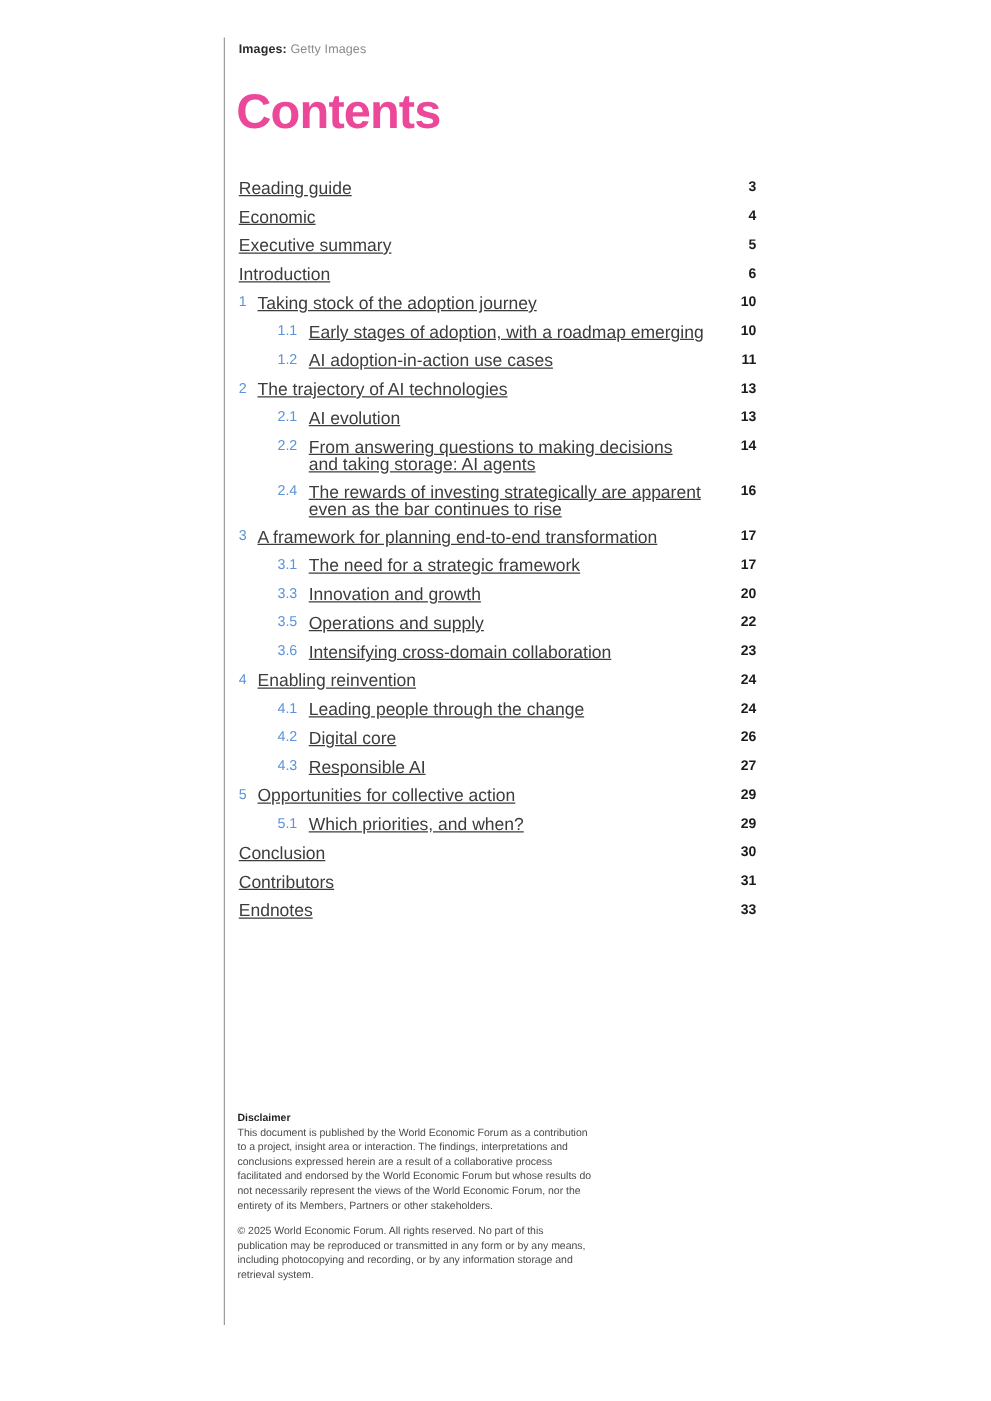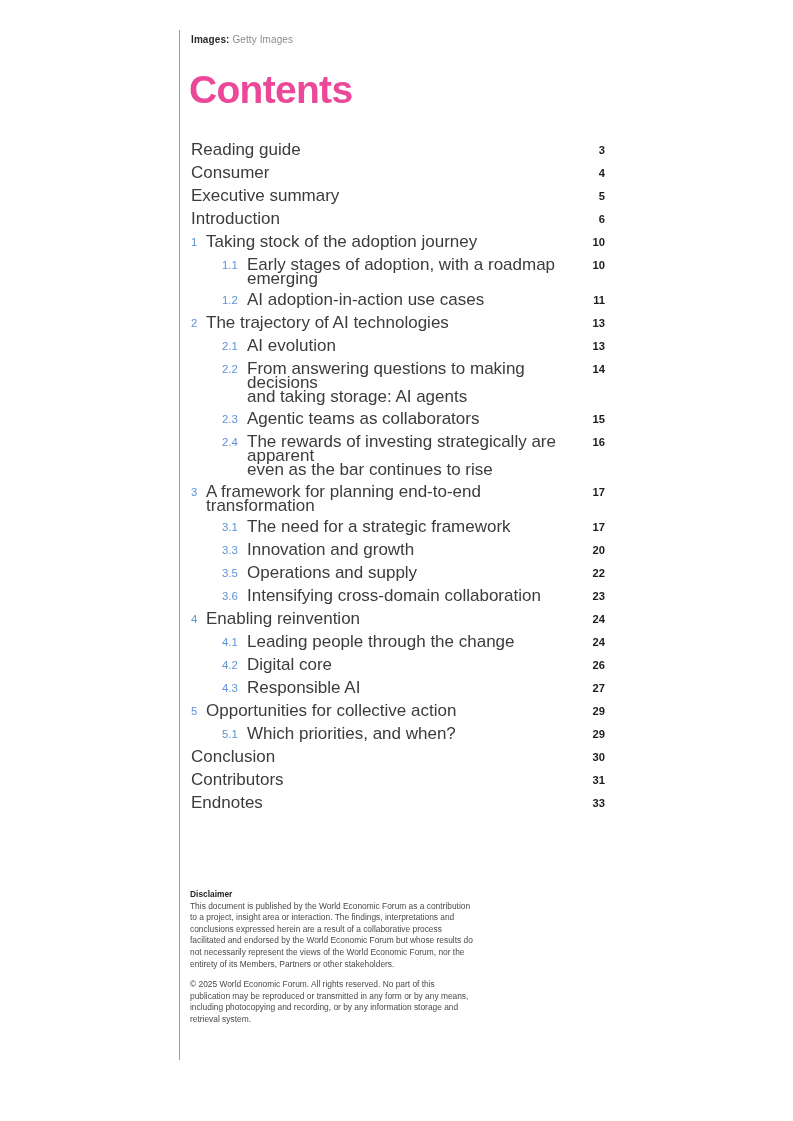--- a/index.html
+++ b/index.html
@@ -83,23 +83,24 @@
     font-size: 11.4px;
     line-height: 14px;
     padding-top: 0px;
   }
   .toc-row.lvl1 .num { width: 15px; }
   .toc-row.lvl2 .num { width: 25px; }
 
   .label {
     flex: 1 1 auto;
     color: #3c3c3c;
-    font-size: 17px;
+    font-size: 14px;
     line-height: 14px;
     padding-right: 8px;
+    text-decoration: underline;
   }
   .label .line2 { display: block; }
 
   .pg {
     flex: 0 0 auto;
     width: 30px;
     text-align: right;
     font-size: 11.2px;
     font-weight: bold;
     line-height: 14px;
@@ -167,21 +168,21 @@
   </div>
 
   <div class="page-title">Contents</div>
 
   <div class="toc" id="toc-list">
       <div class="toc-row lvl0">
         <span class="label"><span>Reading guide</span></span>
         <span class="pg">3</span>
       </div>
       <div class="toc-row lvl0">
-        <span class="label"><span>Consumer</span></span>
+        <span class="label"><span>Economic</span></span>
         <span class="pg">4</span>
       </div>
       <div class="toc-row lvl0">
         <span class="label"><span>Executive summary</span></span>
         <span class="pg">5</span>
       </div>
       <div class="toc-row lvl0">
         <span class="label"><span>Introduction</span></span>
         <span class="pg">6</span>
       </div>
@@ -207,25 +208,20 @@
       </div>
       <div class="toc-row lvl2">
         <span class="num">2.1</span>
         <span class="label"><span>AI evolution</span></span>
         <span class="pg">13</span>
       </div>
       <div class="toc-row lvl2 multi">
         <span class="num">2.2</span>
         <span class="label"><span>From answering questions to making decisions</span><span class="line2">and taking storage: AI agents</span></span>
         <span class="pg">14</span>
-      </div>
-      <div class="toc-row lvl2">
-        <span class="num">2.3</span>
-        <span class="label"><span>Agentic teams as collaborators</span></span>
-        <span class="pg">15</span>
       </div>
       <div class="toc-row lvl2 multi">
         <span class="num">2.4</span>
         <span class="label"><span>The rewards of investing strategically are apparent</span><span class="line2">even as the bar continues to rise</span></span>
         <span class="pg">16</span>
       </div>
       <div class="toc-row lvl1">
         <span class="num">3</span>
         <span class="label"><span>A framework for planning end-to-end transformation</span></span>
         <span class="pg">17</span>

